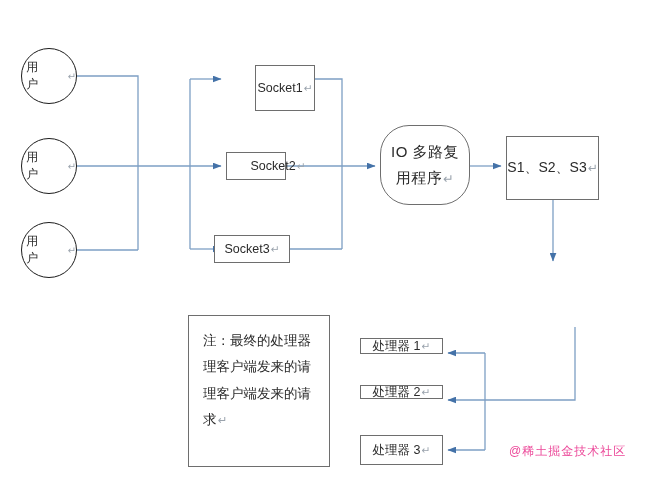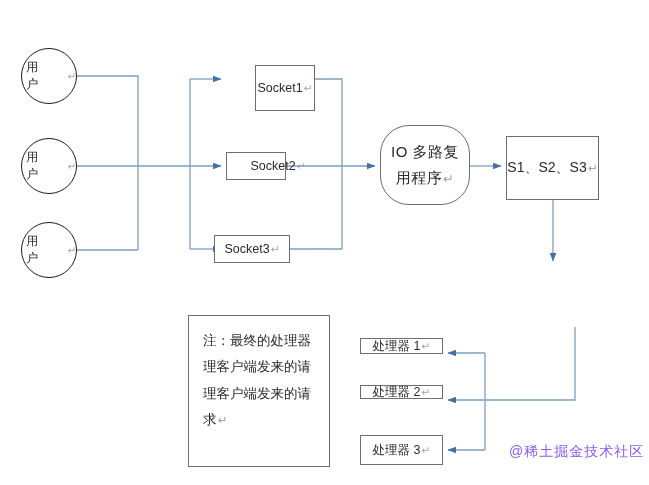--- a/index.html
+++ b/index.html
@@ -69,22 +69,22 @@
     background: #ffffff;
     display: flex;
     align-items: center;
     justify-content: center;
     font-family: "Liberation Sans", "DejaVu Sans", sans-serif;
     font-size: 12.5px;
     color: #2b2b2b;
   }
   .watermark {
     position: absolute;
-    color: #8b5cf6;
-    font-size: 14px;
+    color: #ec4899;
+    font-size: 12px;
     letter-spacing: 1px;
     font-family: "Liberation Sans", "DejaVu Sans", sans-serif;
     white-space: nowrap;
   }
   .ret {
     color: #9aa3ad;
     font-size: 0.85em;
     margin-left: 1px;
   }
 </style>

